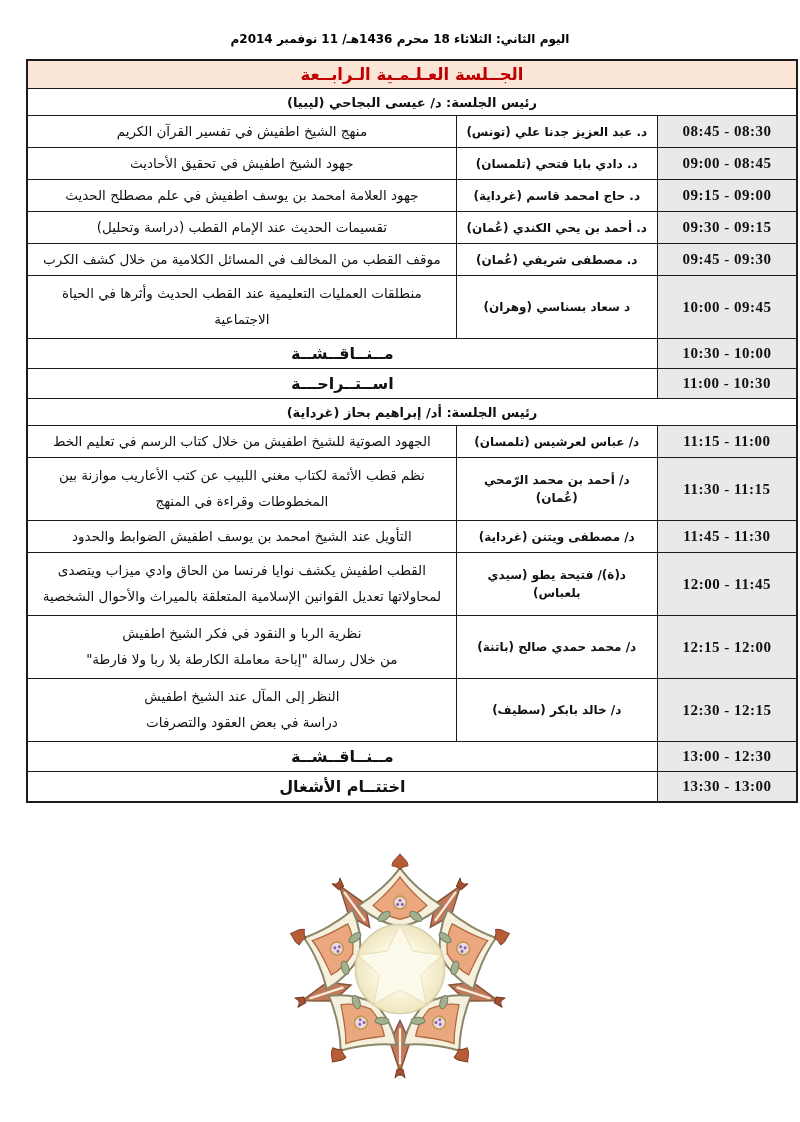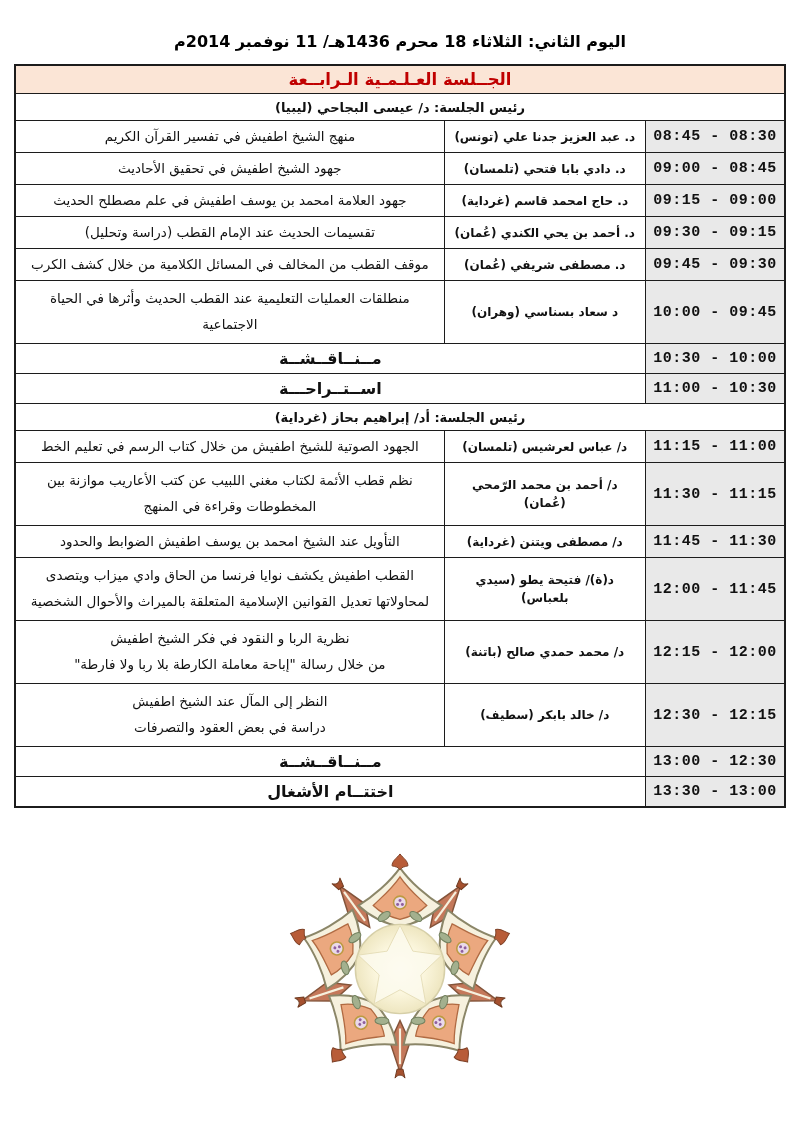--- a/index.html
+++ b/index.html
@@ -2,39 +2,39 @@
 <html lang="ar"><head>
 <meta charset="utf-8">
 <style>
   html,body{margin:0;padding:0;}
   body{
     width:800px;height:1122px;background:#ffffff;position:relative;
     font-family:"DejaVu Sans",sans-serif;color:#111;
     -webkit-font-smoothing:antialiased;
   }
   .date-header{
-    padding-top:32px;text-align:center;font-weight:bold;font-size:16px;
+    padding-top:32px;text-align:center;font-weight:bold;font-size:12px;
     direction:rtl;color:#000;
   }
   .program-table{
-    width:772px;margin:13px 14px 0 14px;border-collapse:collapse;table-layout:fixed;
+    width:772px;margin:13px 14px 0 26px;border-collapse:collapse;table-layout:fixed;
     direction:rtl;border:2px solid #1c1c1c;
   }
   .program-table td{
     border:1px solid #1c1c1c;text-align:center;vertical-align:middle;
     padding:1px 6px;overflow:hidden;
   }
   .col-time{width:139px}.col-speaker{width:200px}.col-paper{width:427px}
   .session-title-cell{
     background:#fbe5d6;color:#c00000;font-weight:bold;font-size:16.5px;height:25px;
   }
   .chair-cell{font-weight:bold;font-size:13px;height:24px;border-radius:13px;}
   .time-cell{
     background:#e9e9e9;direction:ltr;font-weight:bold;font-size:15px;
-    font-family:Liberation Mono, monospace;letter-spacing:.5px;
+    font-family:Liberation Serif, serif;letter-spacing:.5px;
   }
   .speaker-cell{font-weight:bold;font-size:12px;line-height:1.5;}
   .paper-cell{
     font-size:13.5px;white-space:pre-line;line-height:1.9;
     font-family:"DejaVu Sans",sans-serif;
   }
   tr.h31 td{height:29px}
   tr.h62 td{height:60px}
   tr.h29 td{height:27px}
   .plenary-cell{font-weight:bold;font-size:16px;}

